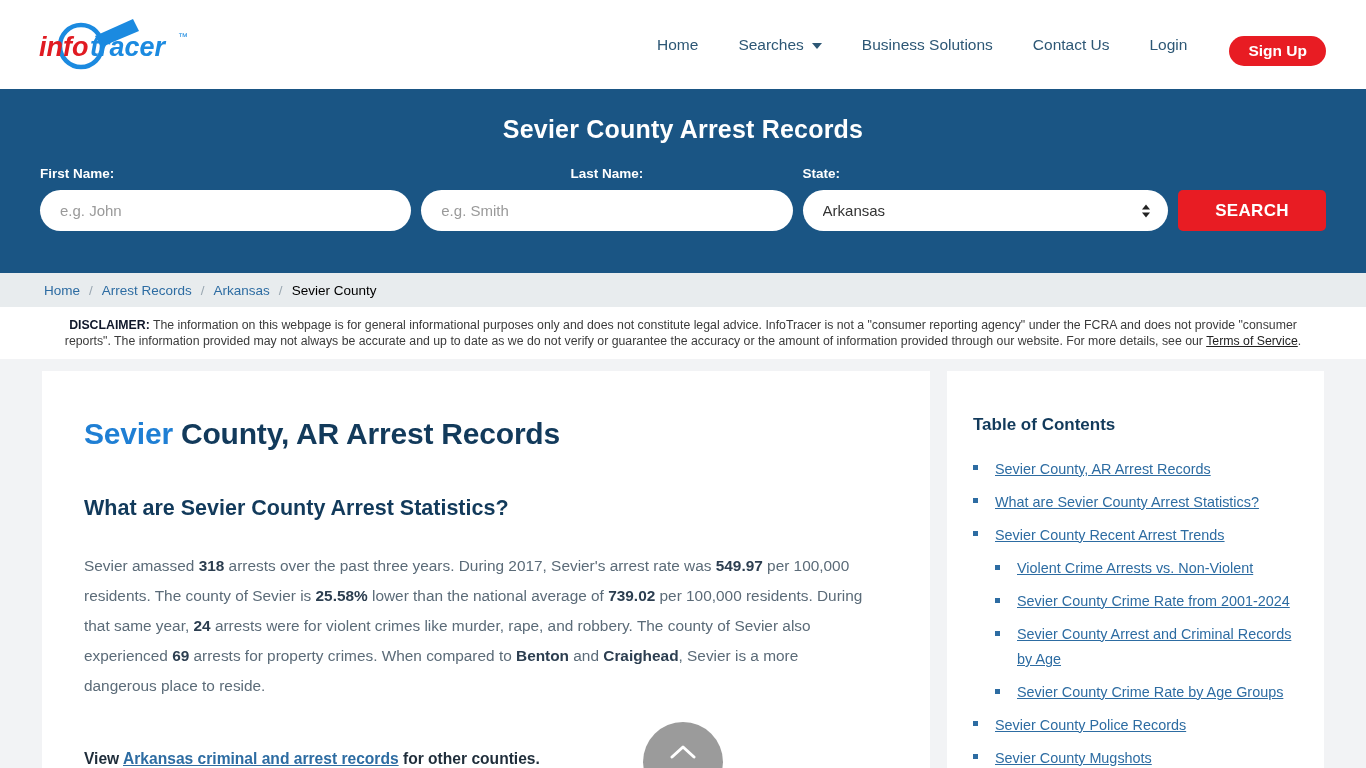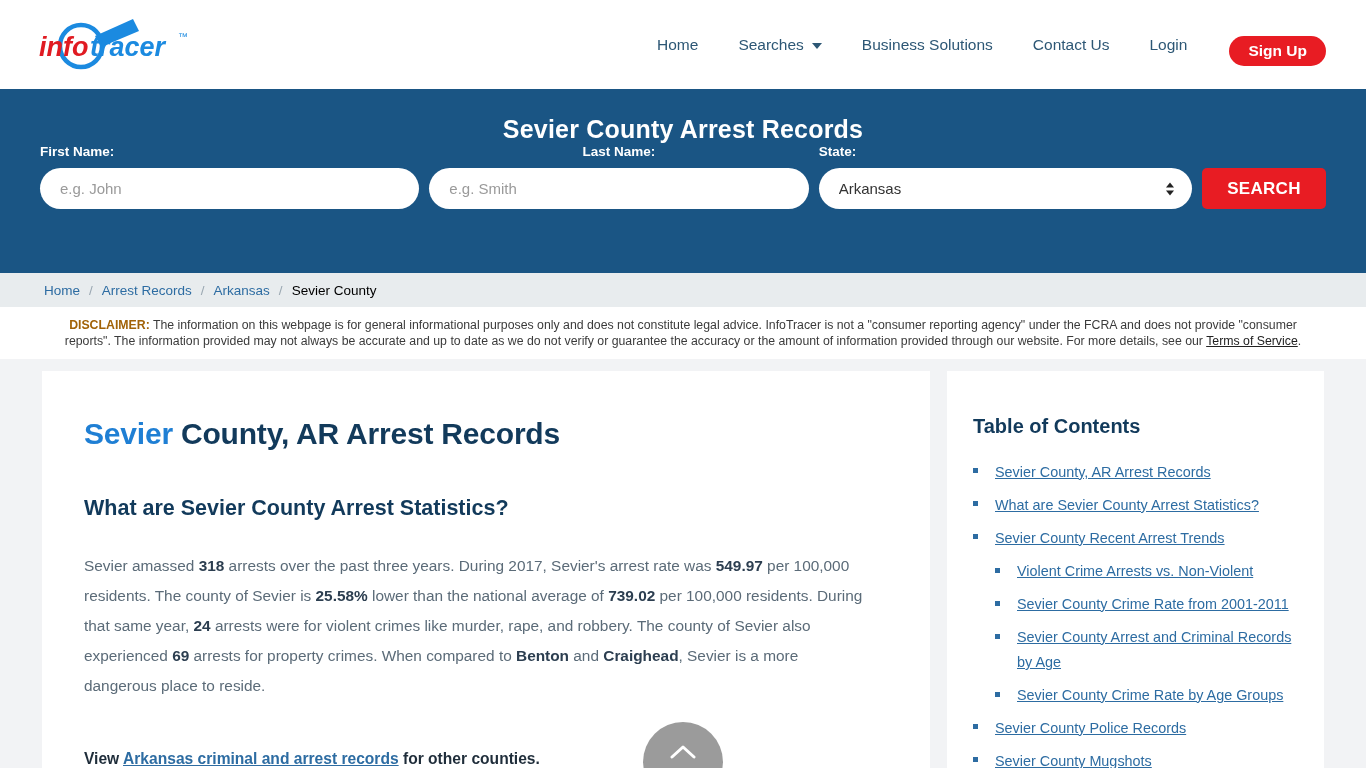--- a/index.html
+++ b/index.html
@@ -48,21 +48,21 @@
     background: #1a5584; height: 184px;
     padding: 0 40px; position: relative;
   }
   .band-title {
     text-align: center; color: #ffffff;
     font-size: 25px; font-weight: bold;
     padding-top: 26px; letter-spacing: .2px;
   }
   .search-row {
     display: flex; align-items: flex-end;
-    gap: 10px;
+    margin-top: 22px; gap: 10px;
   }
   .field { display: flex; flex-direction: column; }
   .field.fn { width: 382px; }
   .field.ln { width: 382px; align-items: center; }
   .field.st { width: 376px; }
   .field label {
     color: #ffffff; font-size: 13.5px;
     font-weight: bold; margin-bottom: 9px;
   }
   .field input, .field select {
@@ -85,42 +85,42 @@
     width: 0; height: 0; display: block;
     border-left: 4px solid transparent;
     border-right: 4px solid transparent;
   }
   .spinner i.up { border-bottom: 5px solid #222; }
   .spinner i.dn { border-top: 5px solid #222; }
   .search-btn {
     background: #e81c23; color: #fff;
     border: none; border-radius: 5px;
     font-size: 17px; font-weight: bold;
-    height: 41px; width: 124px; cursor: pointer;
+    height: 41px; width: 148px; cursor: pointer;
     letter-spacing: .3px; flex: 0 0 auto;
   }
 
   
   .crumbs {
     background: #e8ecee; height: 34px;
     display: flex; align-items: center;
     padding-left: 44px; gap: 0;
     font-size: 13.5px; color: #5a7184;
   }
   .crumbs a { color: #2d6ca2; text-decoration: none; cursor: pointer; }
   .crumbs .sep { color: #9aa7b1; margin: 0 9px; }
   .crumbs .cur { color: #000000; }
 
   
   .disclaimer {
     background: #ffffff; padding: 10px 46px 9px;
     font-size: 12.3px; line-height: 16.4px;
     color: #3b3b3b; text-align: center;
   }
-  .disclaimer b { color: #a16207; }
+  .disclaimer b { color: #0f172a; }
   .disclaimer a { color: #222; text-decoration: underline; }
 
   
   .wrap {
     display: flex; gap: 17px;
     padding: 12px 42px 0 42px;
     align-items: flex-start;
   }
   .card {
     background: #ffffff;
@@ -146,21 +146,21 @@
   p.body b { color: #2c3e50; font-weight: bold; }
   p.view {
     font-size: 15.6px; line-height: 30px;
     color: #1f2d3a; font-weight: bold;
     margin-top: 43px;
   }
   p.view a { color: #2d6ca2; text-decoration: underline; cursor: pointer; }
 
   
   h3.toc-title {
-    font-size: 20px; font-weight: bold;
+    font-size: 17px; font-weight: bold;
     color: #123a5b; margin-bottom: 22px;
   }
   ul.toc { list-style: none; }
   ul.toc li { margin-bottom: 8px; position: relative; }
   ul.toc > li { padding-left: 22px; }
   ul.toc li .bullet {
     position: absolute; left: 0; top: 8px;
     width: 5px; height: 5px; background: #2d6ca2;
     display: block;
   }
@@ -299,21 +299,21 @@
       <li>
         <span class="bullet"></span>
         <a>Sevier County Recent Arrest Trends</a>
         <ul>
           <li>
             <span class="bullet"></span>
             <a>Violent Crime Arrests vs. Non-Violent</a>
           </li>
           <li>
             <span class="bullet"></span>
-            <a>Sevier County Crime Rate from 2001-2011</a>
+            <a>Sevier County Crime Rate from 2001-2024</a>
           </li>
           <li>
             <span class="bullet"></span>
             <a>Sevier County Arrest and Criminal Records by Age</a>
           </li>
           <li>
             <span class="bullet"></span>
             <a>Sevier County Crime Rate by Age Groups</a>
           </li>
         </ul>

